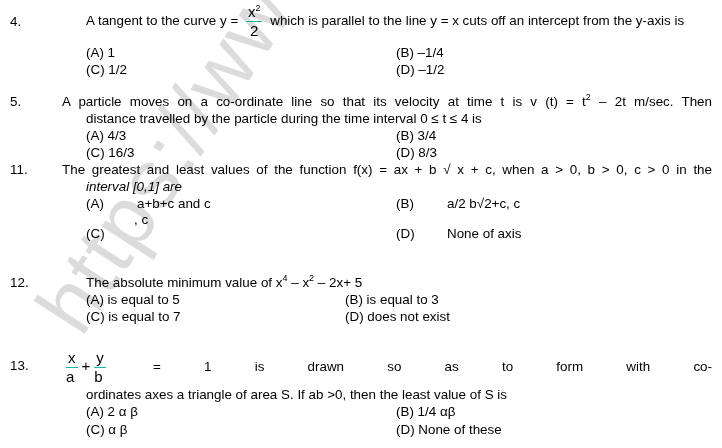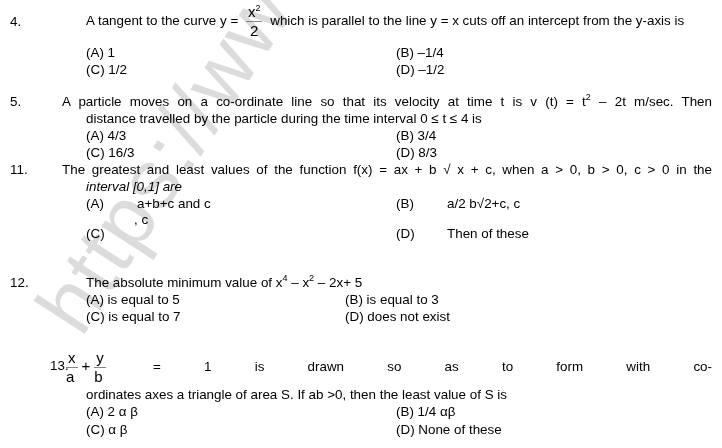--- a/index.html
+++ b/index.html
@@ -62,33 +62,33 @@
   <span class="abs" style="left:62px; top:179px;font-style:italic;">interval [0,1] are</span>
   <span class="abs" style="left:62px; top:196px;">(A)</span>
   <span class="abs" style="left:113px; top:196px;">a+b+c and c</span>
   <span class="abs" style="left:372px; top:196px;">(B)</span>
   <span class="abs" style="left:423px; top:196px;">a/2  b√2+c, c</span>
   <span class="abs" style="left:62px; top:226px;">(C)</span>
   <div class="abs" style="left:110px; top:212px;">
     <span>, c</span>
   </div>
   <span class="abs" style="left:372px; top:226px;">(D)</span>
-  <span class="abs" style="left:423px; top:226px;">Then of these</span>
+  <span class="abs" style="left:423px; top:226px;">None of axis</span>
 </div>
 
 <div>
   <span class="qn" style="top:275px;">12.</span>
   <div class="abs" style="left:62px; top:275px;"><span>The absolute minimum value of x</span><sup>4</sup><span> – x</span><sup>2</sup><span> – 2x+ 5</span></div>
   <span class="abs" style="left:62px; top:292px;">(A) is equal to 5</span>
   <span class="abs" style="left:321px; top:292px;">(B) is equal to 3</span>
   <span class="abs" style="left:62px; top:309px;">(C) is equal to 7</span>
   <span class="abs" style="left:321px; top:309px;">(D) does not exist</span>
 </div>
 
 <div>
-  <span class="qn" style="top:358px;margin-left:40px;">13.</span>
+  <span class="qn" style="top:358px;">13.</span>
   <div class="just" style="top:347px; line-height:38px;"> <span class="frac"><span class="num">x</span><span class="den">a</span></span><span style="font-size:15px;">+</span><span class="frac"><span class="num">y</span><span class="den">b</span></span> <span>= 1 is drawn so as to form with co-</span></div>
   <span class="abs" style="left:62px; top:387px;">ordinates axes a triangle of area S. If ab &gt;0, then the least value of S is</span>
   <span class="abs" style="left:62px; top:404px;">(A) 2 α β</span>
   <span class="abs" style="left:372px; top:404px;">(B) 1/4 αβ</span>
   <span class="abs" style="left:62px; top:422px;">(C) α β</span>
   <span class="abs" style="left:372px; top:422px;">(D) None of these</span>
 </div>
 
 </body></html>

